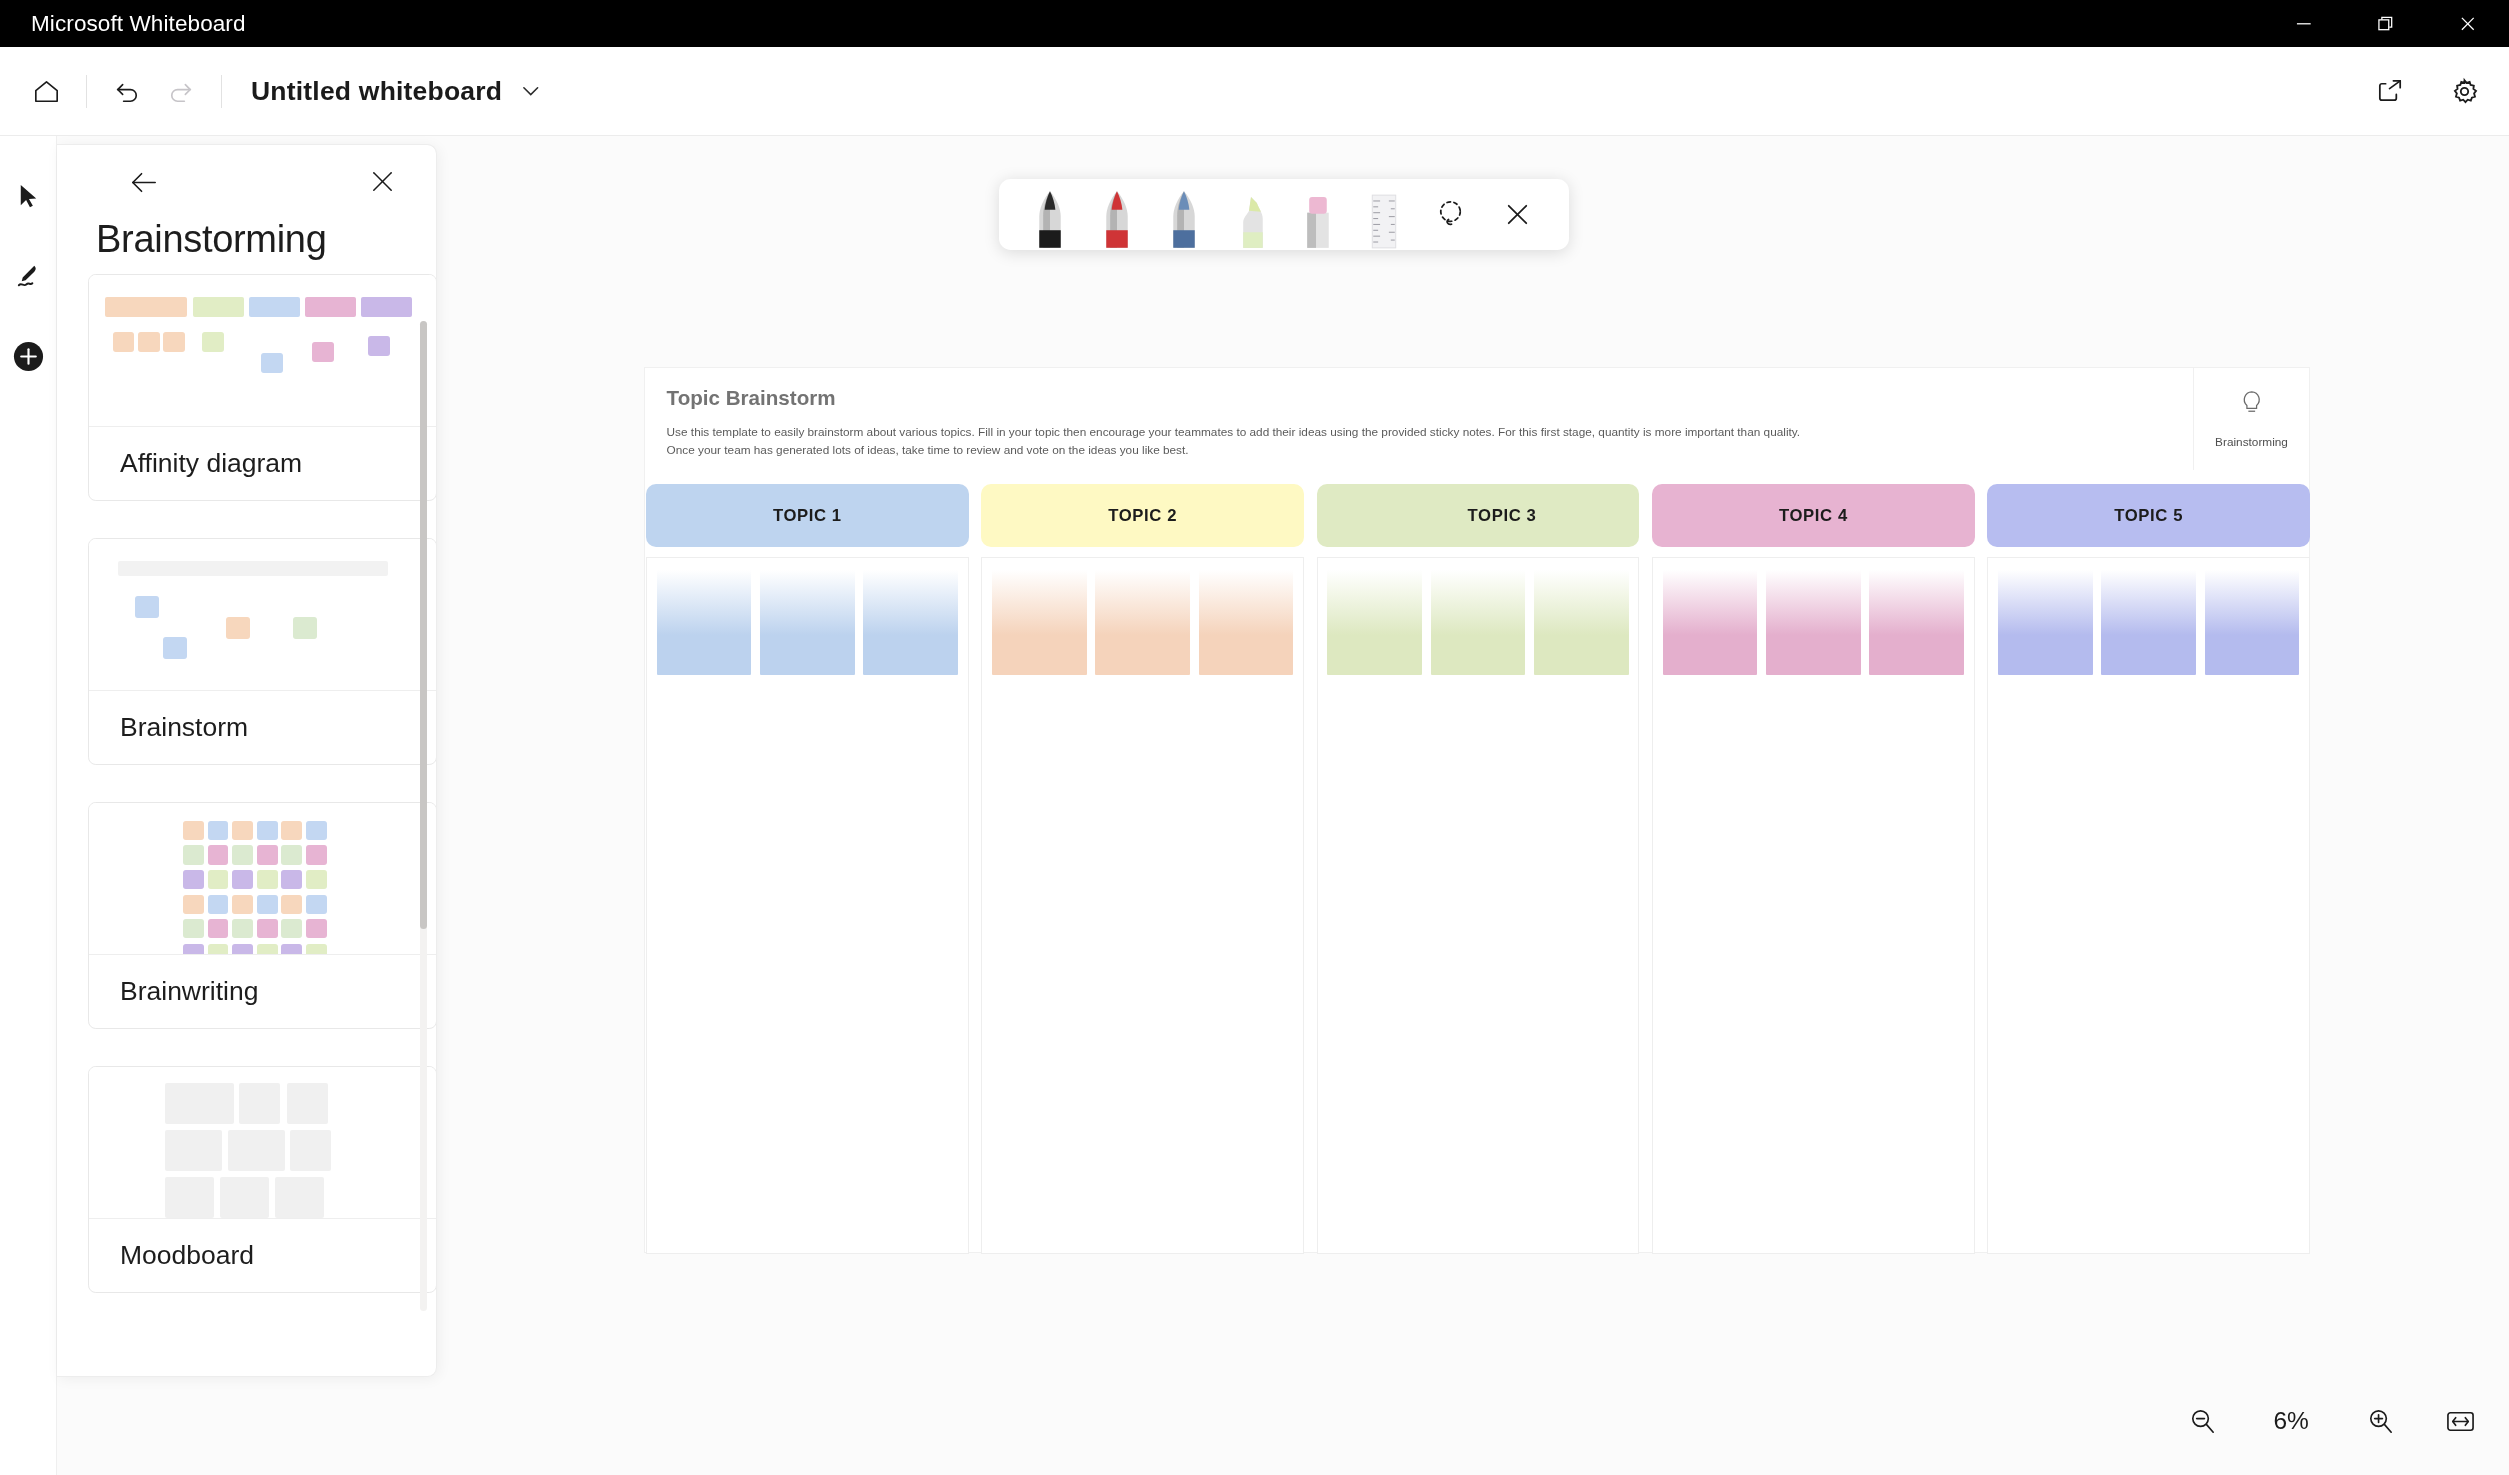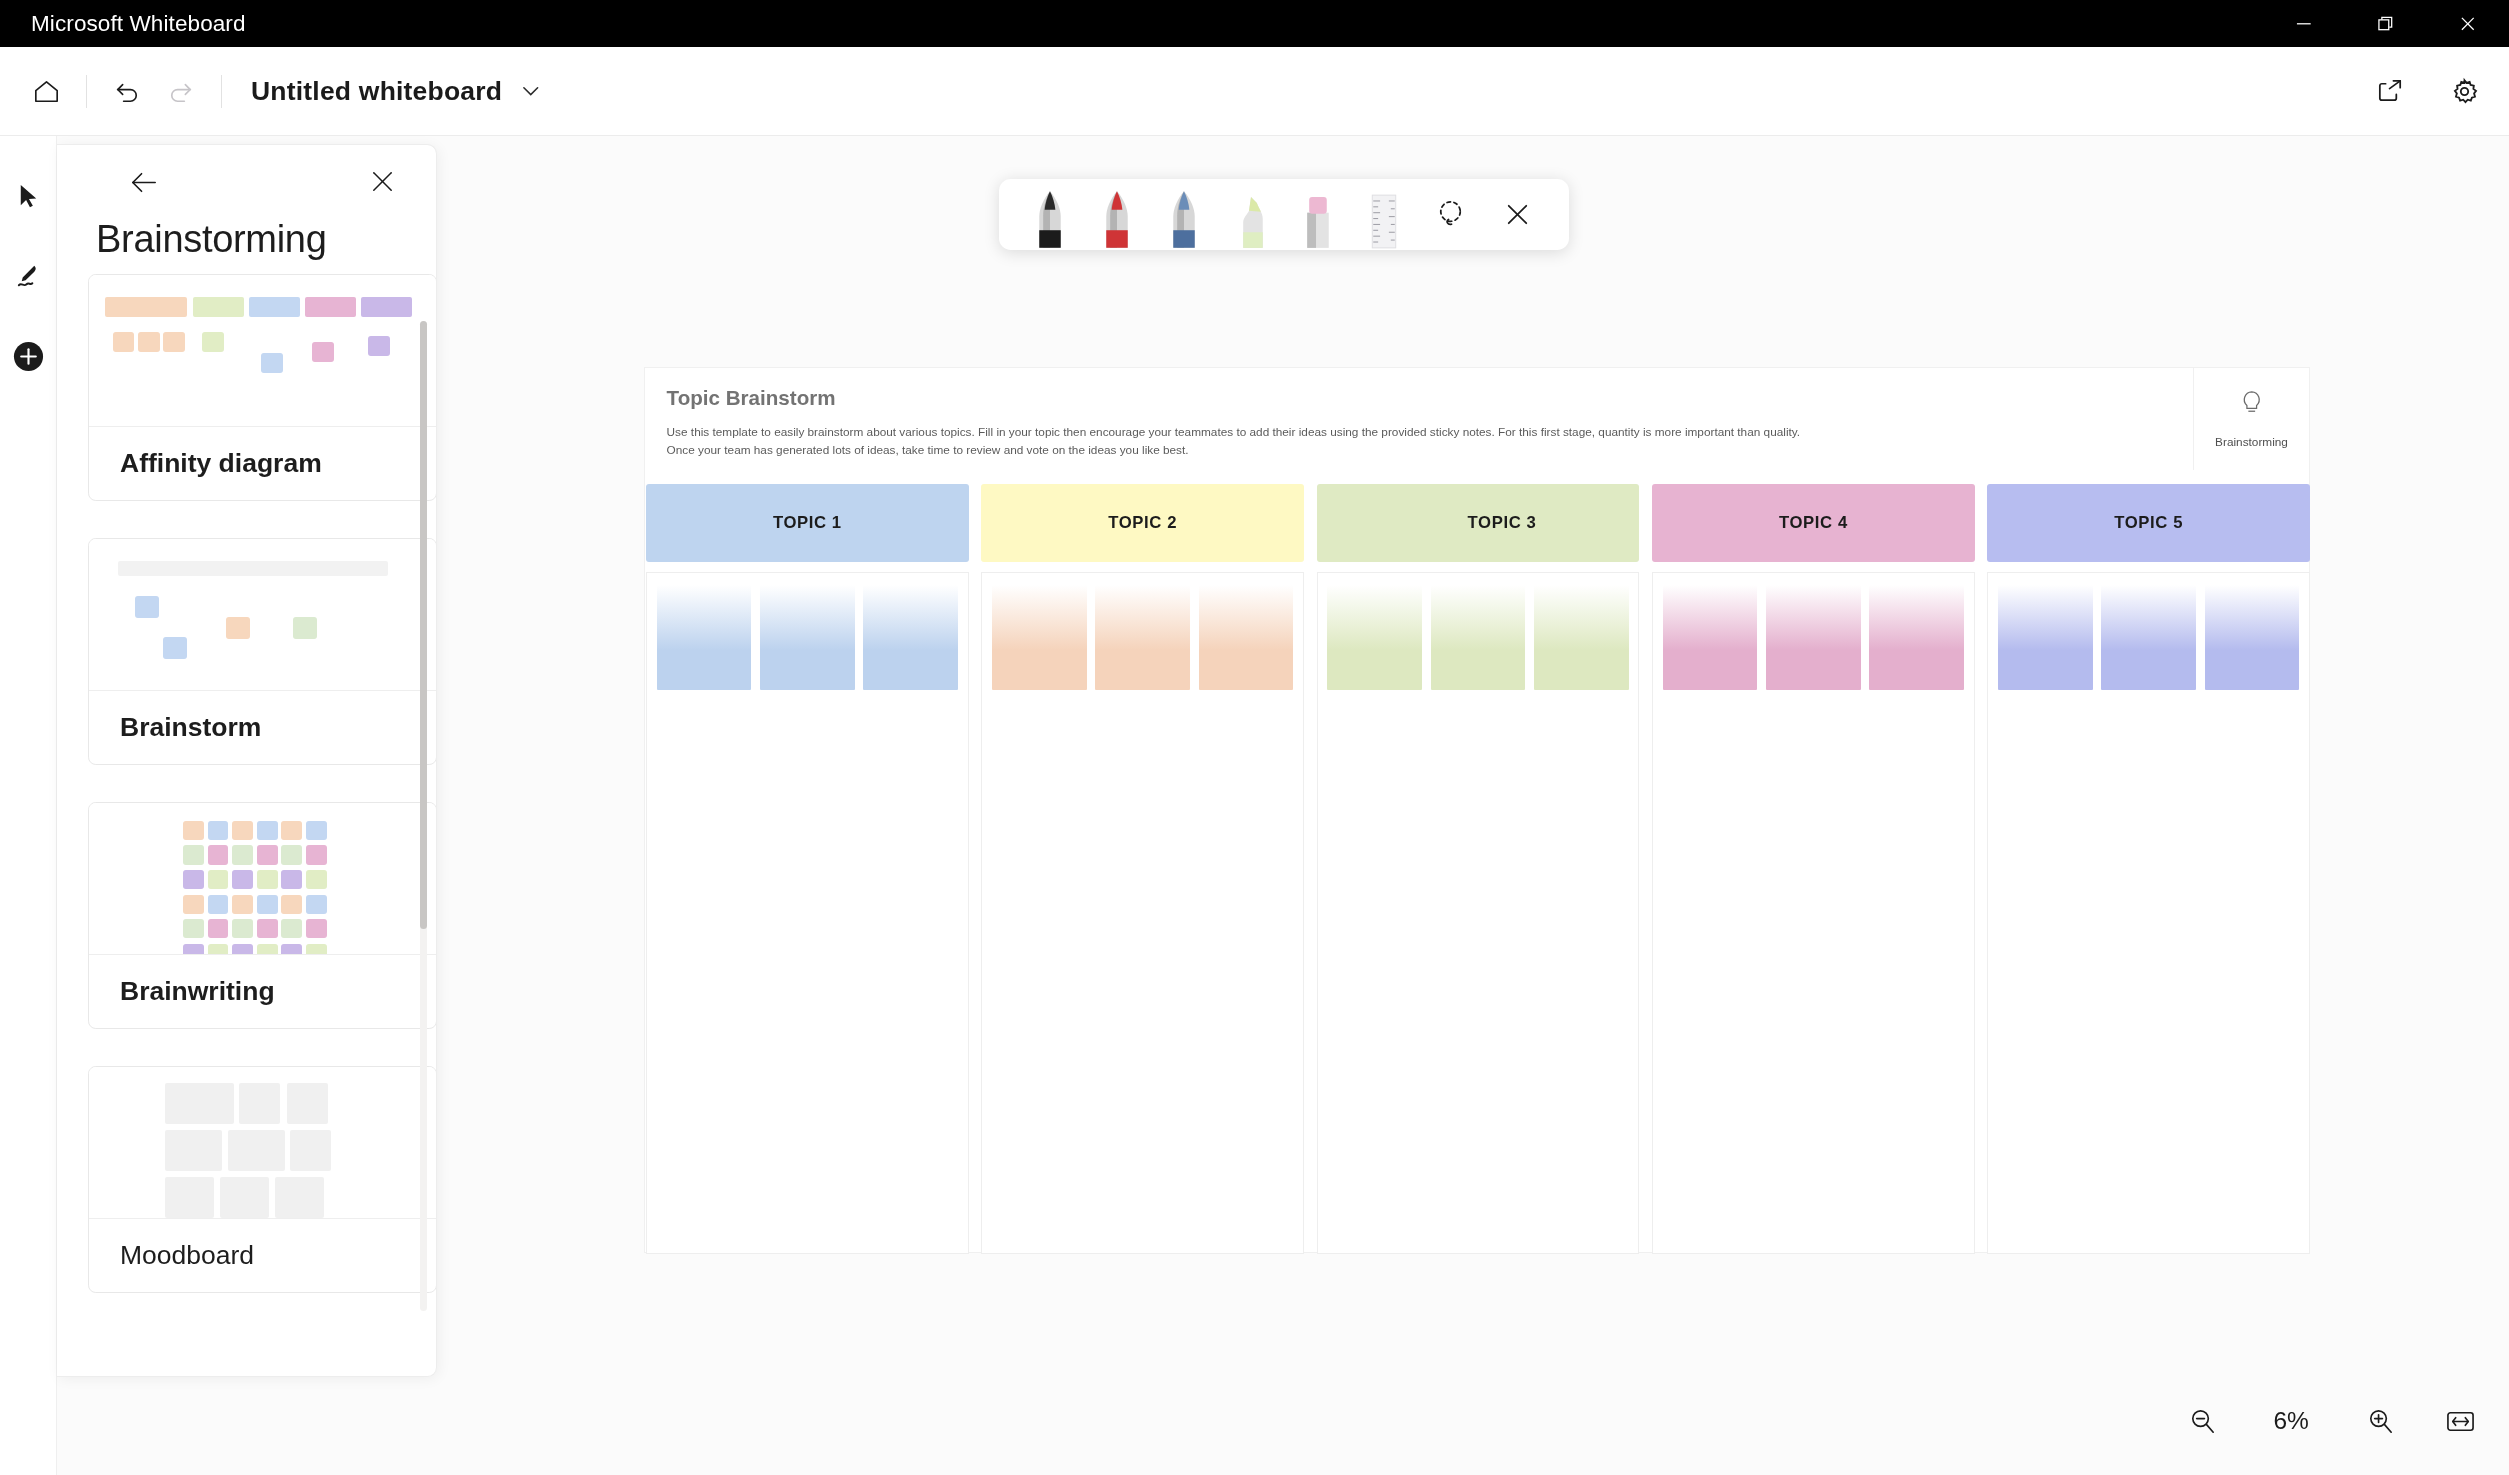--- a/index.html
+++ b/index.html
@@ -76,21 +76,21 @@
     width: 349px; height: 176px; margin-bottom: 37px;
     border: 1px solid #e8e8e8; border-radius: 7.8px; background: #ffffff;
     overflow: hidden; display: flex; flex-direction: column;
   }
   .tmpl-thumb { flex: 1; position: relative; background: #ffffff; overflow: hidden; }
   .tmpl-label {
     height: 74px; border-top: 1px solid #eeeeee;
     display: flex; align-items: center; padding-left: 31px;
     font-size: 26.5px; color: #1d1d1d;
   }
-  .tmpl-card.tall { height: 227px; font-weight: bold; }
+  .tmpl-card.tall { height: 227px; }
   .tmpl-card.clipped { height: 227px; }
 
   
   .nbar { position: absolute; border-radius: 2px; }
   .nsq  { position: absolute; border-radius: 2.9px; }
 
   
   .panel-scroll {
     position: absolute; right: 8.8px; top: 176px; width: 6.9px; height: 608px;
     background: #c8c6c4; border-radius: 3.9px;
@@ -132,23 +132,23 @@
     display: flex; flex-direction: column; align-items: center; justify-content: center; gap: 13.7px;
   }
   .frame-badge-label { font-size: 11.8px; color: #4f4f4f; }
 
   .columns {
     position: absolute; left: 0; top: 116px; width: 1666px; height: 770px;
     display: flex; gap: 12.7px; padding: 0 1px;
   }
   .col { flex: 1; display: flex; flex-direction: column; }
   .col-head {
-    height: 78px; display: flex; align-items: center; justify-content: center;
+    height: 63px; display: flex; align-items: center; justify-content: center;
     font-size: 16.7px; font-weight: bold; color: #1c1c1c; letter-spacing: 0.6px;
-    border-radius: 3px;
+    border-radius: 10px;
   }
   .col-body {
     flex: 1; margin-top: 9.8px; border: 1px solid #eeeeee; background: #ffffff;
     padding: 11.8px 9.8px; display: flex; gap: 8.8px; align-items: flex-start;
   }
   .sticky { flex: 1; height: 105px; border-radius: 1px; }
 
   
   .zoomctl {
     position: absolute; right: 27.4px; bottom: 25.5px; height: 57px;

